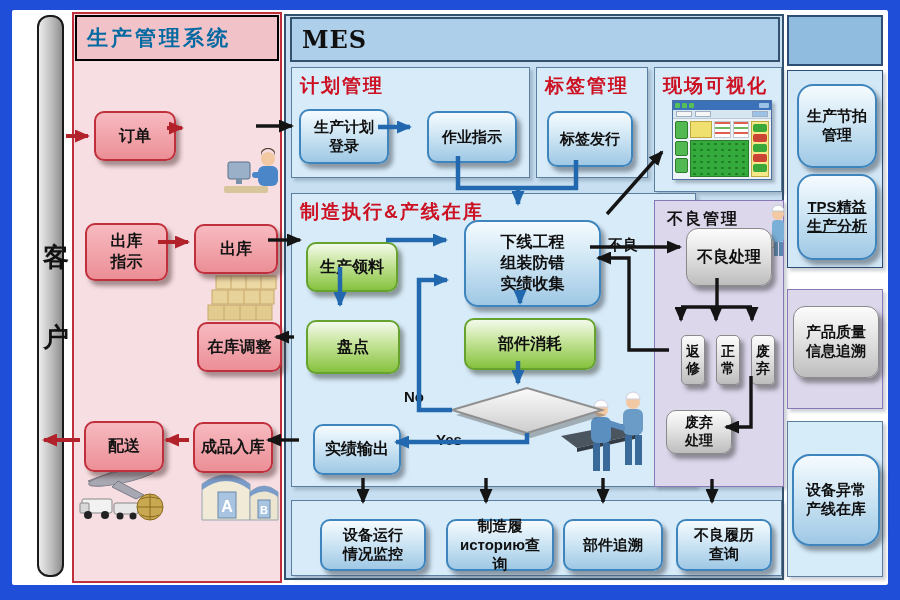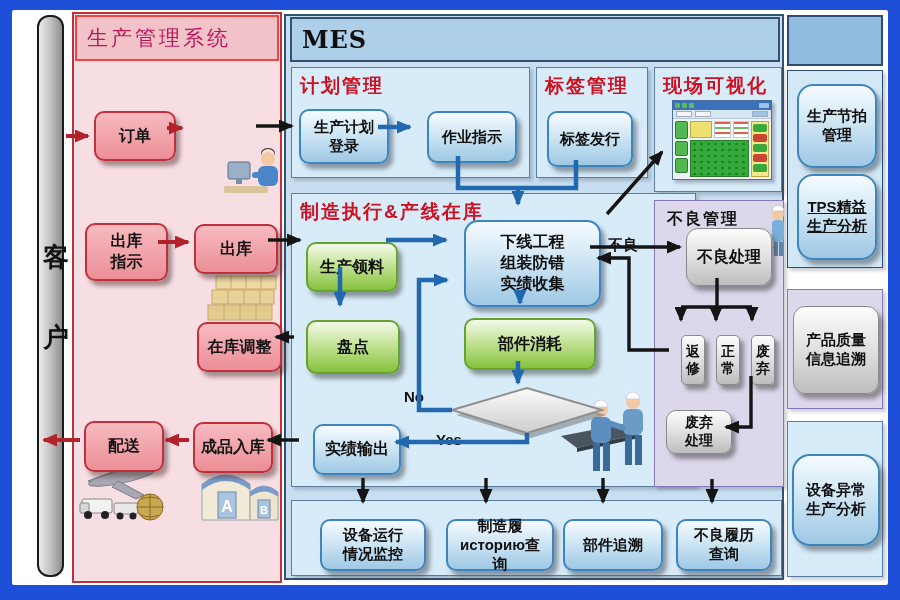--- a/index.html
+++ b/index.html
@@ -7,21 +7,21 @@
   #stage{position:relative;width:900px;height:600px;background:#1f4ed8;overflow:hidden;}
   #canvas{position:absolute;left:12px;top:10px;right:12px;bottom:15px;background:#ffffff;border-radius:2px;}
   .abs{position:absolute;box-sizing:border-box;}
   .flex{display:flex;align-items:center;justify-content:center;}
   .pre{white-space:pre-line;text-align:center;}
   
   .custbar{background:linear-gradient(90deg,#ececec,#bdbdbd 55%,#8f8f8f);border:2px solid #1a1a1a;border-radius:12px;}
   .custchar{font-size:26px;font-weight:bold;color:#111;}
   
   .pms{background:#f6dee2;border:2px solid #c0303c;}
-  .pmshead{background:#f1c3c9;border:2px solid #ef4444;font-size:21px;font-weight:normal;color:#be185d;letter-spacing:3px;display:flex;align-items:center;padding-left:10px;}
+  .pmshead{background:#f1c3c9;border:2px solid #000000;font-size:21px;font-weight:bold;color:#0369a1;letter-spacing:3px;display:flex;align-items:center;padding-left:10px;}
   .pinkbox{background:linear-gradient(180deg,#f7bac0 0%,#f1a2a9 55%,#ec8e96 100%);border:2px solid #c0303c;border-radius:10px;
     font-weight:bold;font-size:16px;color:#141414;box-shadow:4px 5px 4px rgba(70,40,40,.45);}
   
   .mesbox{background:#c7dff1;border:2px solid #33526f;}
   .messtrip{background:#aecfe9;border:2px solid #33526f;display:flex;align-items:center;padding-left:10px;}
   .mes-title{font-family:"DejaVu Serif", serif;font-size:24px;font-weight:bold;color:#101010;letter-spacing:1px;}
   .subpanel{background:#d8ebf9;border:1.5px solid #5a7da0;box-shadow:3px 3px 3px rgba(60,70,90,.25);}
   .ptitle{position:absolute;top:5px;left:8px;font-size:19px;font-weight:bold;color:#cc1122;letter-spacing:2px;}
   .ptitle.dark{color:#111;}
   .defectpanel{background:#ddd7ec;border:1.5px solid #8878b8;}
@@ -233,24 +233,24 @@
     <div class="abs flex bluebox pre" style="left:434px;top:509px;width:108px;height:52px;">制造履историю查
 询</div>
     <div class="abs flex bluebox pre" style="left:551px;top:509px;width:100px;height:52px;">部件追溯</div>
     <div class="abs flex bluebox pre" style="left:664px;top:509px;width:96px;height:52px;">不良履历
 查询</div>
 
     <div class="abs flex bluebox pre biground" style="left:785px;top:74px;width:80px;height:84px;">生产节拍
 管理</div>
     <div class="abs flex bluebox pre biground" style="left:785px;top:164px;width:80px;height:86px;text-decoration:underline;">TPS精益
 生产分析</div>
-    <div class="abs flex graybox pre" style="left:781px;top:296px;width:86px;height:88px;border-radius:12px;font-size:15px;">产品质量
+    <div class="abs flex graybox pre" style="left:781px;top:296px;width:86px;height:72px;border-radius:12px;font-size:15px;">产品质量
 信息追溯</div>
     <div class="abs flex bluebox pre biground" style="left:780px;top:444px;width:88px;height:92px;border-radius:18px;">设备异常
-生产分析</div>
+产线在库</div>
 
     <div class="abs flex greenbox pre" style="left:294px;top:232px;width:92px;height:50px;">生产领料</div>
     <div class="abs flex greenbox pre" style="left:294px;top:310px;width:94px;height:54px;">盘点</div>
     <div class="abs flex greenbox pre" style="left:452px;top:308px;width:132px;height:52px;">部件消耗</div>
 
     <div class="abs flex graybox pre" style="left:674px;top:218px;width:86px;height:58px;border-radius:12px;">不良处理</div>
     <div class="abs flex graybox pre smallv" style="left:669px;top:325px;width:24px;height:50px;">返
 修</div>
     <div class="abs flex graybox pre smallv" style="left:704px;top:325px;width:24px;height:50px;">正
 常</div>

